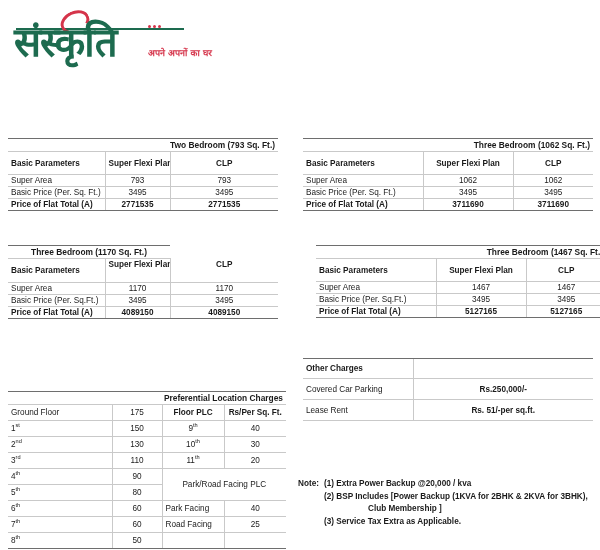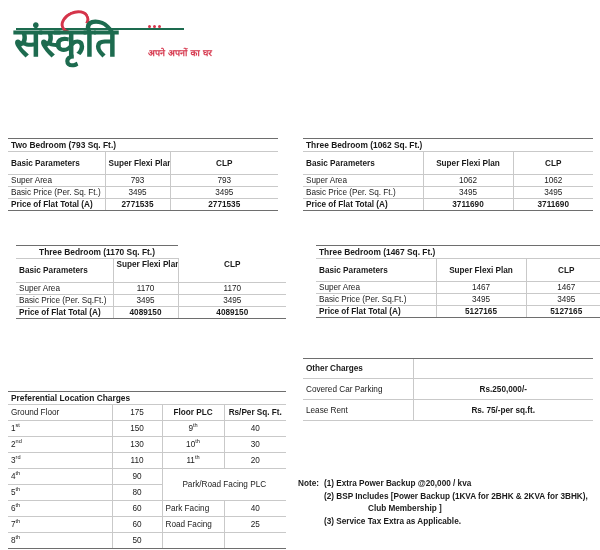--- a/index.html
+++ b/index.html
@@ -60,21 +60,21 @@
     border-top:1px solid #c9c9c9;
     border-bottom:1px solid #c9c9c9;
     padding:1px 3px;
     vertical-align:middle;
     white-space:nowrap;
     overflow:hidden;
   }
   .tbl .vl{border-left:1px solid #c9c9c9;}
   .thick-top td{border-top:1.6px solid #6e6e6e;}
   .thick-bot td{border-bottom:1.6px solid #6e6e6e;}
-  .ttl{text-align:left;font-weight:bold;font-size:8.4px;border-bottom:1px solid #9a9a9a;}
+  .ttl{text-align:right;font-weight:bold;font-size:8.4px;border-bottom:1px solid #9a9a9a;}
   .ttl-left{text-align:center;font-weight:bold;font-size:8.4px;border-bottom:1.2px solid #6e6e6e;}
   .b{font-weight:bold;}
   .c{text-align:center;}
   .l{text-align:left;}
   .nob{border-bottom:none !important;}
   .not{border-top:none !important;}
   .bot{vertical-align:bottom;}
 
   sup{font-size:5.6px;vertical-align:super;line-height:0;}
 
@@ -174,21 +174,21 @@
     <td class="c vl">3495</td>
   </tr>
   <tr class="thick-bot">
     <td class="l b">Price of Flat Total (A)</td>
     <td class="c b vl">3711690</td>
     <td class="c b vl">3711690</td>
   </tr>
 </tbody>
   </table>
 
-<table class="tbl" id="t3" style="left:16px;top:245px;width:270px;">
+<table class="tbl" id="t3" style="left:8px;top:245px;width:270px;">
   <colgroup>
       <col style="width:97px">
       <col style="width:65px">
       <col style="width:108px">
     </colgroup>
   <tbody>
       <tr class="thick-top">
     <td class="ttl-left" colspan="2" style="text-align:center">Three Bedroom (1170 Sq. Ft.)</td>
     <td class="not" style="border-bottom:none"></td>
   </tr>
@@ -332,21 +332,21 @@
       <tr class="thick-top">
     <td class="l b" style="height:17px">Other Charges</td>
     <td class="vl"></td>
   </tr>
   <tr>
     <td class="l" style="height:18px">Covered Car Parking</td>
     <td class="c b vl">Rs.250,000/-</td>
   </tr>
   <tr>
     <td class="l" style="height:18px">Lease Rent</td>
-    <td class="c b vl">Rs. 75/-per sq.ft.</td>
+    <td class="c b vl">Rs. 51/-per sq.ft.</td>
   </tr>
 </tbody>
   </table>
 
 <div id="note-block">
   <span class="note-row"><span class="note-lbl">Note:</span><span>(1) Extra Power Backup @20,000 / kva</span></span>
   <span class="note-row note-ind1">(2) BSP Includes [Power Backup (1KVA for 2BHK &amp; 2KVA for 3BHK),</span>
   <span class="note-row note-ind2">Club Membership ]</span>
   <span class="note-row note-ind1">(3) Service Tax Extra as Applicable.</span>
 </div>

